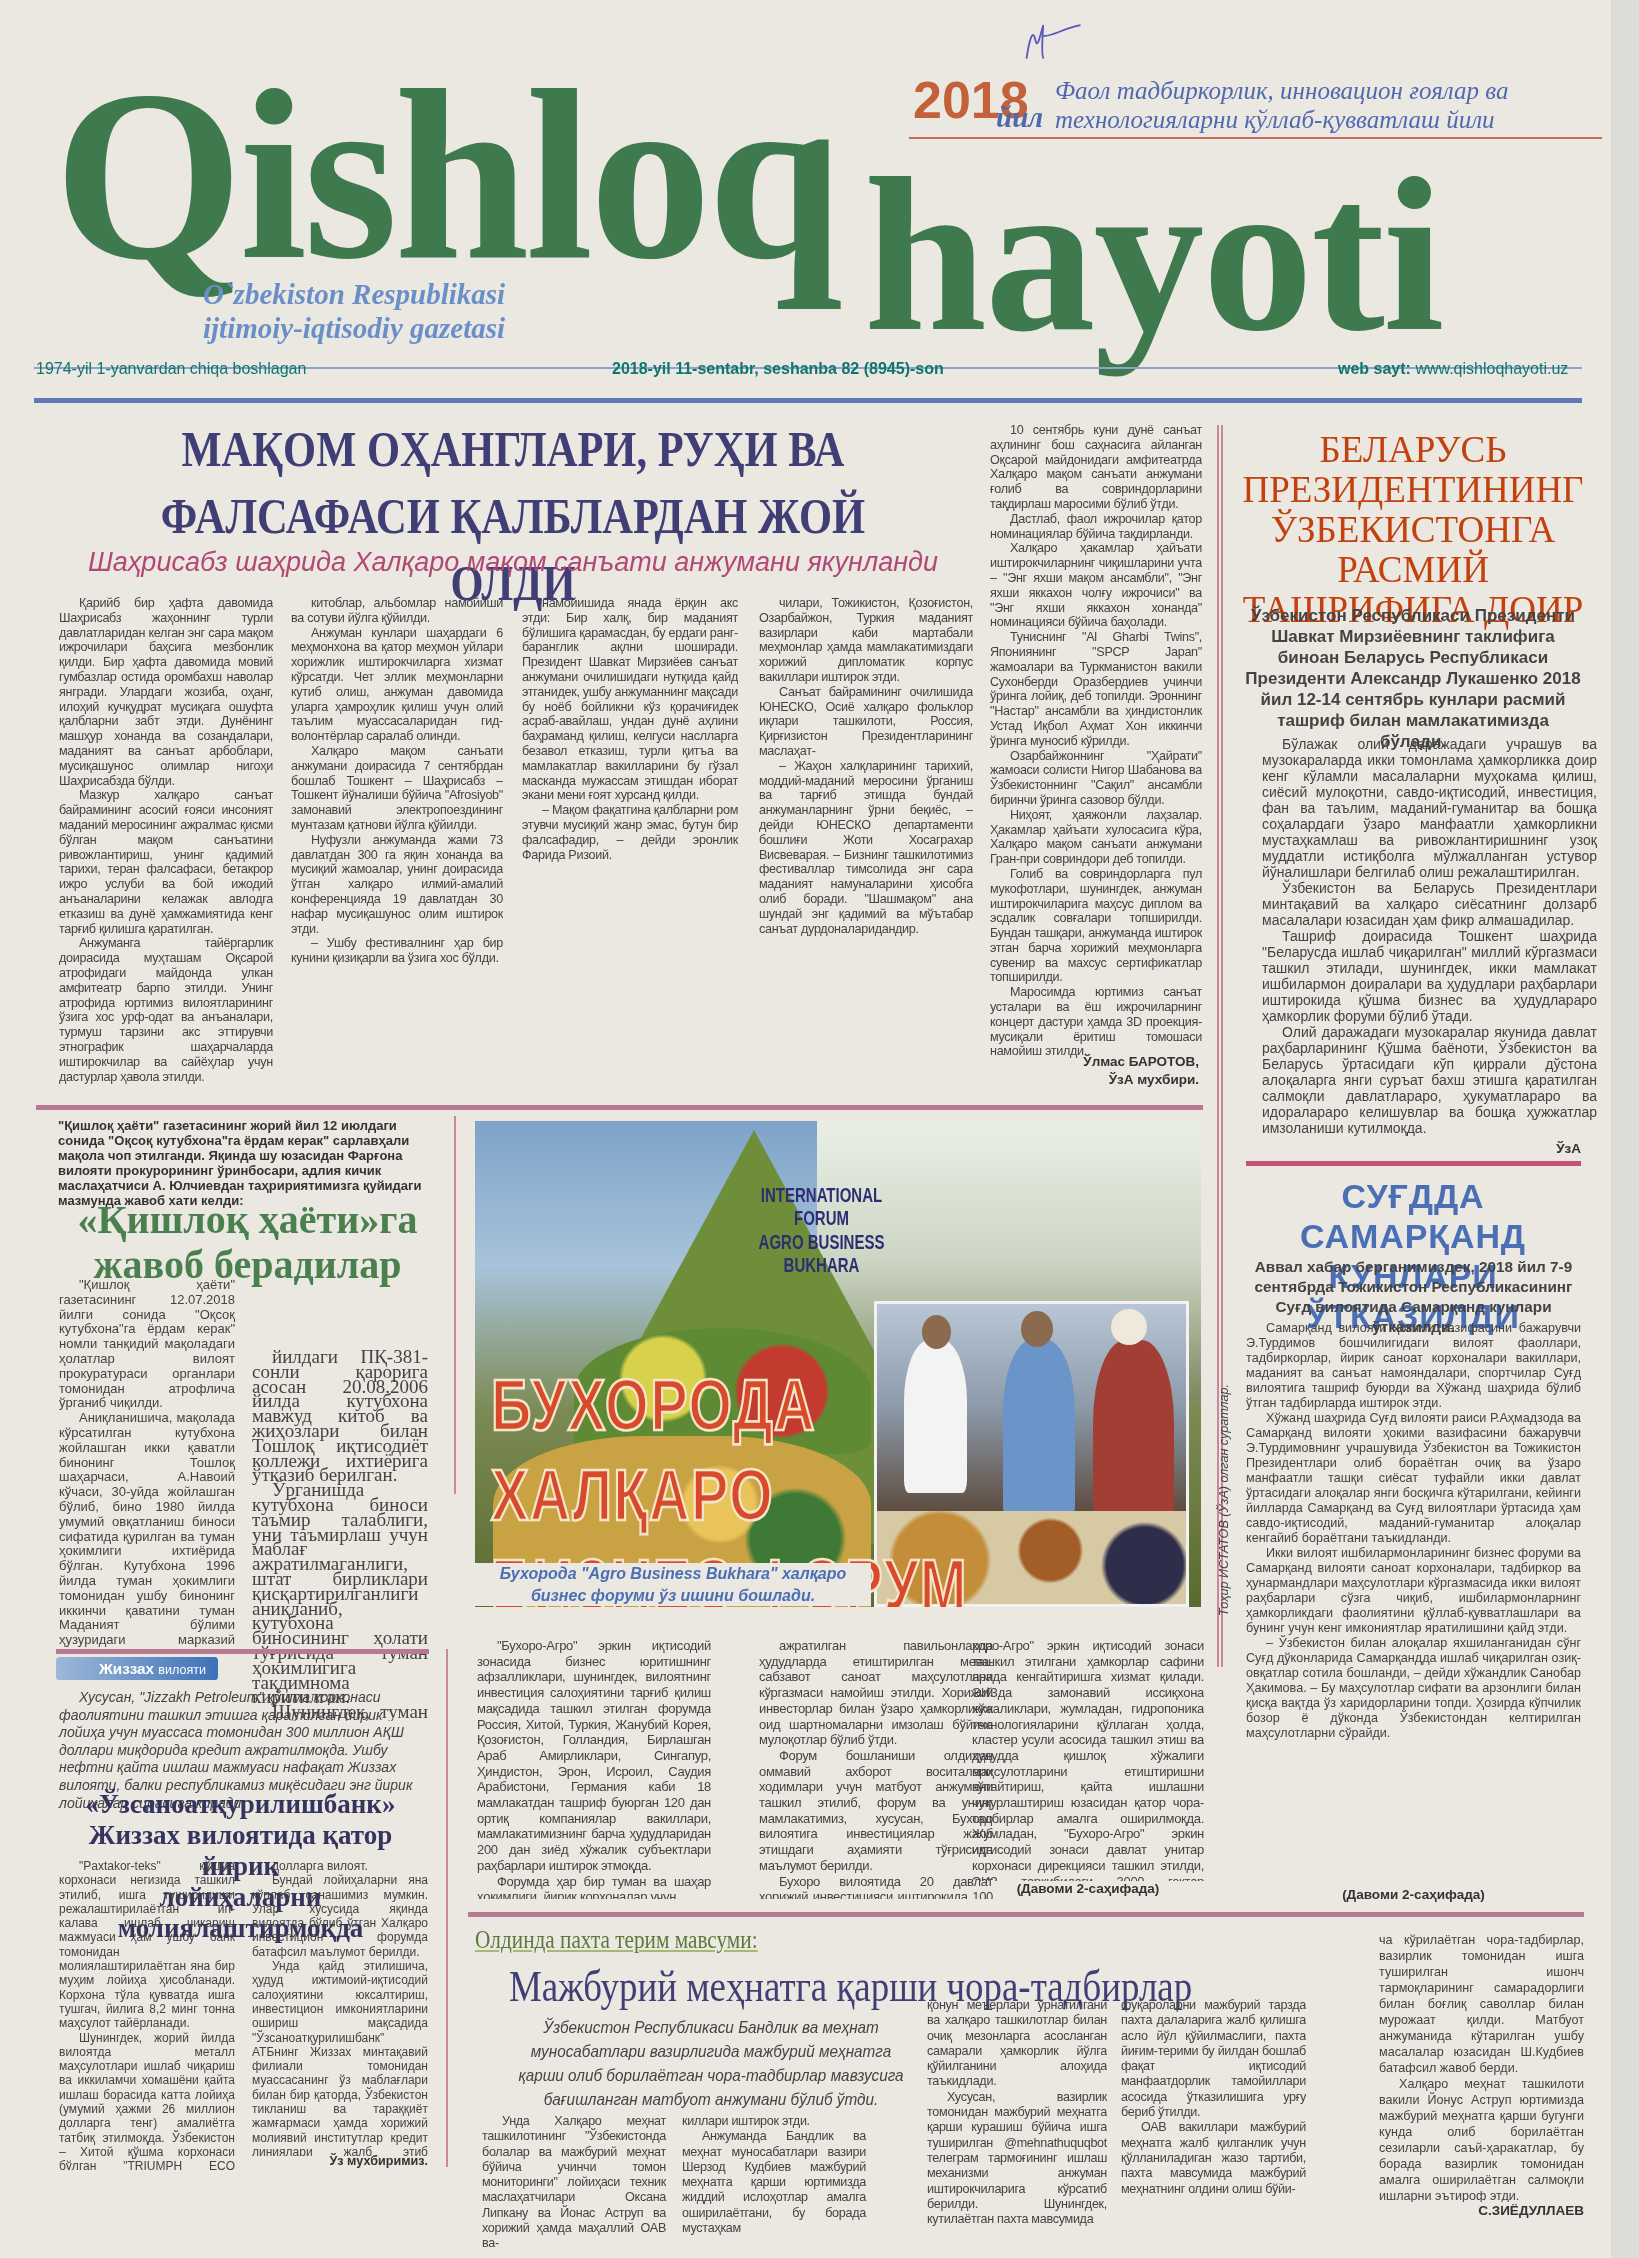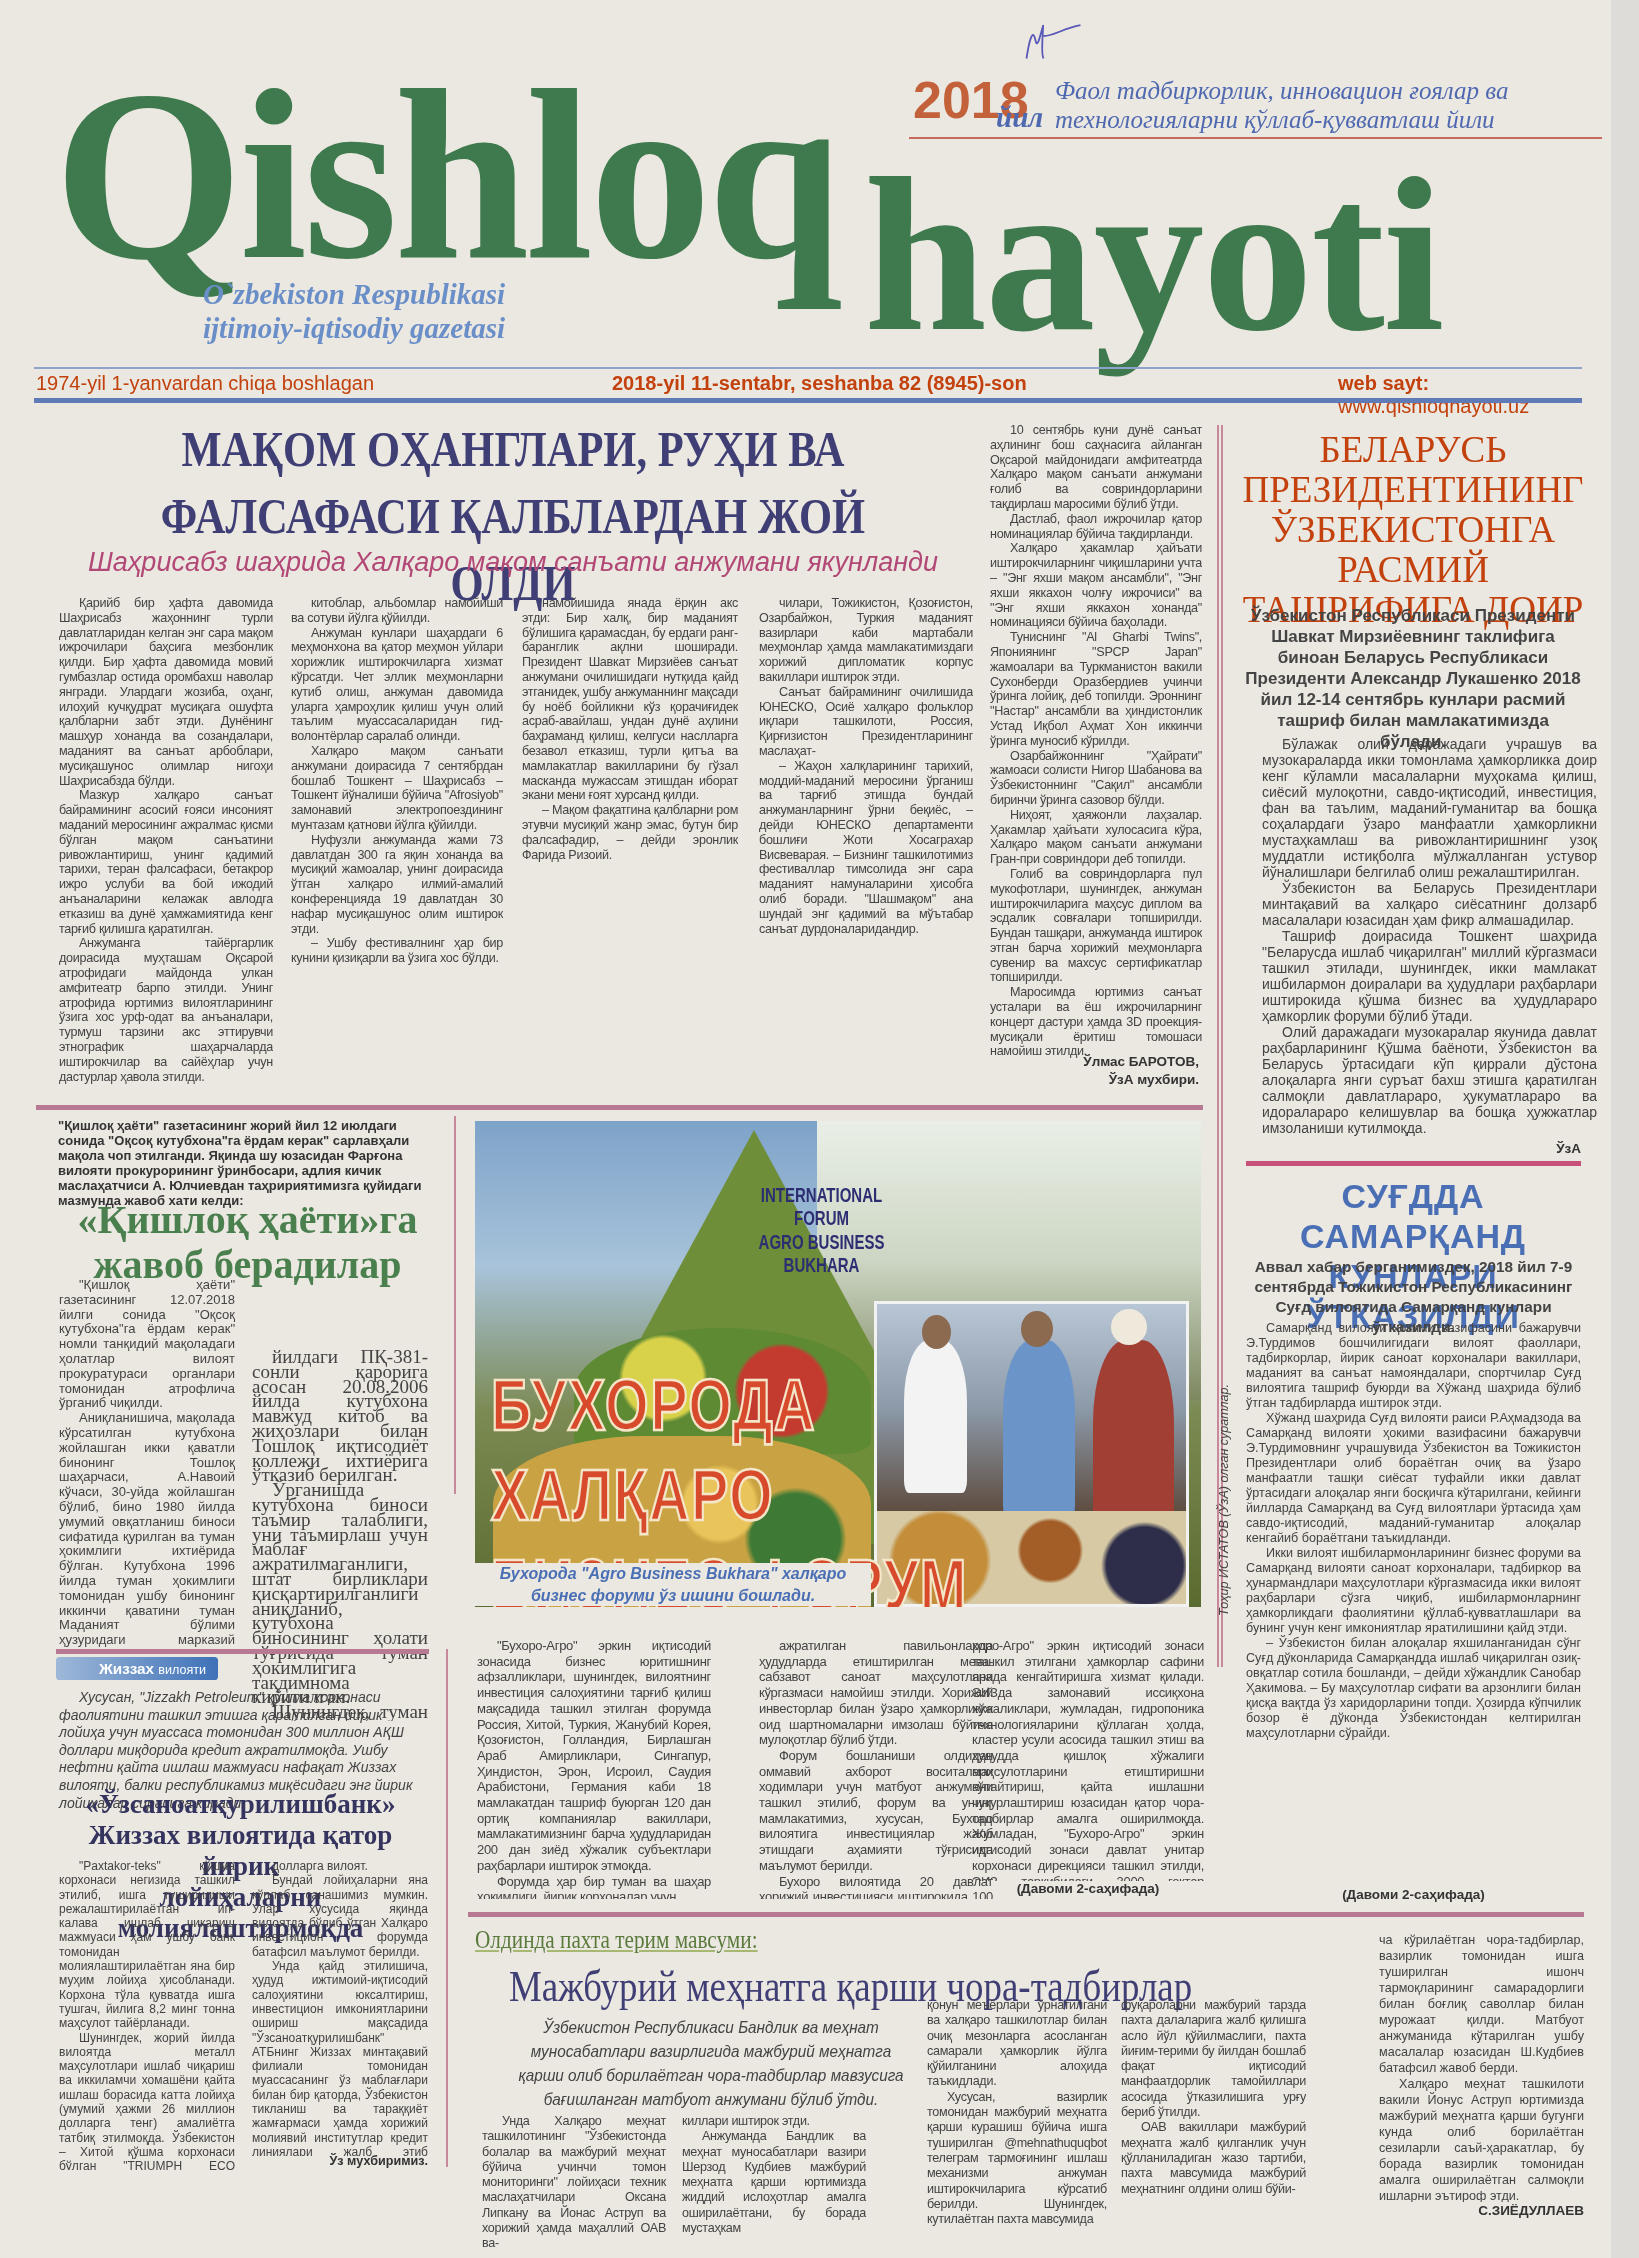--- a/index.html
+++ b/index.html
@@ -14,21 +14,21 @@
   .logo2 { left: 864px; top: 144px; font-family: "Liberation Serif", serif; font-weight: bold; color: #3f7a4e; font-size: 221px; line-height: 1; letter-spacing: -1.8px; }
   .tagline { left: 203px; top: 277px; font-family: "Liberation Serif", serif; font-style: italic; font-weight: bold; color: #6a8fc8; font-size: 29px; line-height: 34px; }
   .year { left: 913px; top: 74px; font-family: "Liberation Sans", sans-serif; font-weight: bold; font-size: 52px; color: #c3623a; line-height: 1; }
   .yil { left: 954px; top: 106px; font-family: "Liberation Serif", serif; font-style: italic; font-weight: bold; font-size: 29px; color: #4f69b0; }
   .motto { left: 954px; top: 76px; font-family: "Liberation Serif", serif; font-style: italic; color: #4f69b0; font-size: 25px; line-height: 29px; }
   .redline { left: 909px; top: 137px; width: 693px; height: 1.8px; background: #c8695a; }
   .sig { left: 1013px; top: 9px; width: 72px; height: 63px; }
 
   .rule-thin { height: 1.8px; background: #8ea2cc; }
   .rule-thick { height: 4.5px; background: #5f7bb7; }
-  .infobar { top: 372px; font-size: 20px; color: #c2410c; }
+  .infobar { top: 360px; font-size: 16px; color: #0f766e; }
   .infobar b { font-weight: bold; text-align: right; }
 
   
   .h-main { font-family: "Liberation Serif", serif; font-weight: bold; color: #3f3f75; font-size: 50px; line-height: 67px; text-align: center; transform: scaleX(0.85); transform-origin: center; }
   .sub-pink { font-family: "Liberation Sans", sans-serif; font-style: italic; color: #b24875; font-size: 27px; text-align: center; }
   .col { font-family: "Liberation Sans", sans-serif; font-size: 13px; line-height: 14.8px; color: #444; text-align: justify; hyphens: auto; }
   .col p { text-indent: 20px; }
   .col.narrow { font-size: 12.6px; letter-spacing: -0.3px; }
   .vline { width: 1.8px; background: #c7889a; }
   .hline { height: 4.5px; background: #b87a92; }

